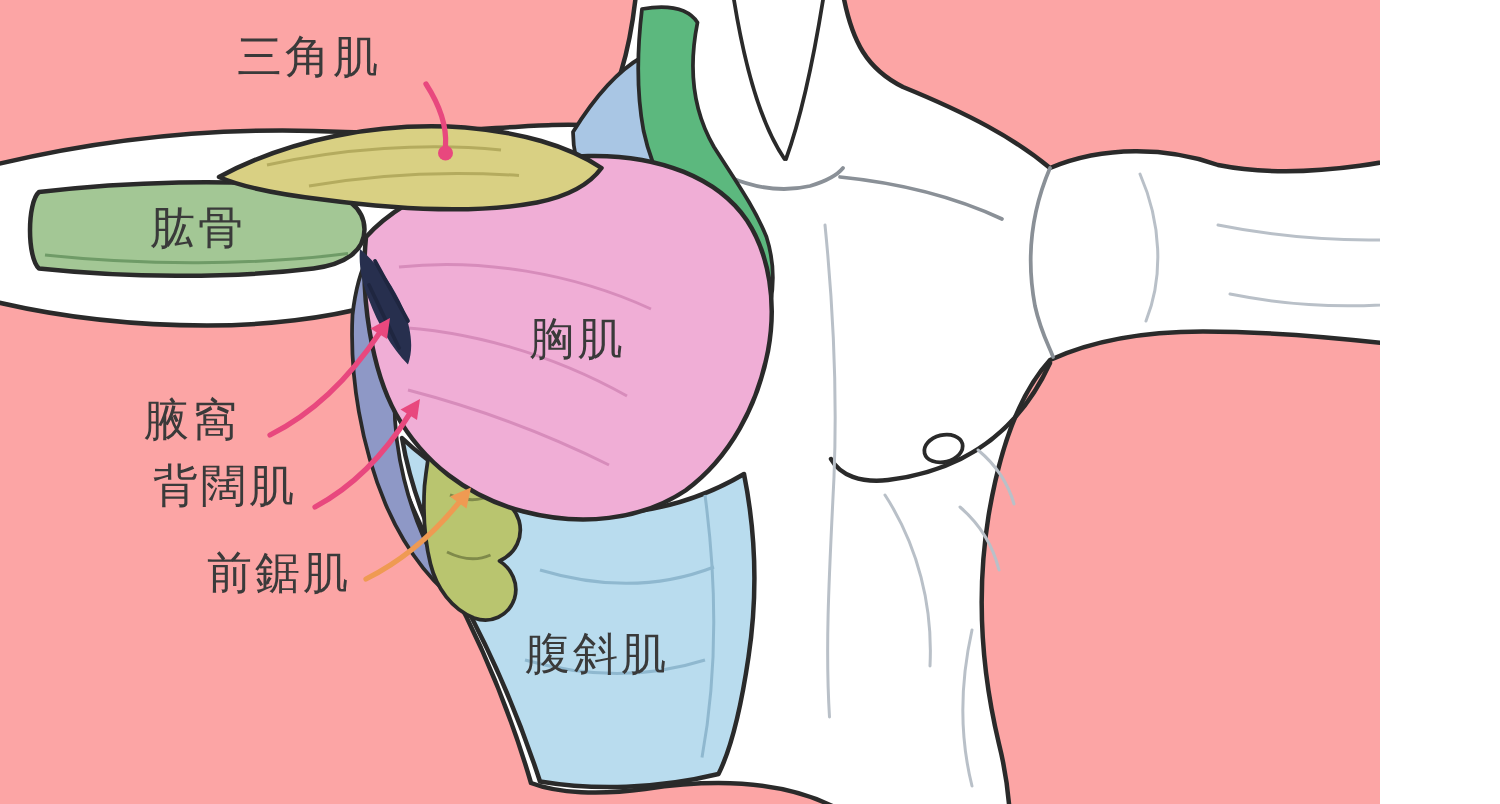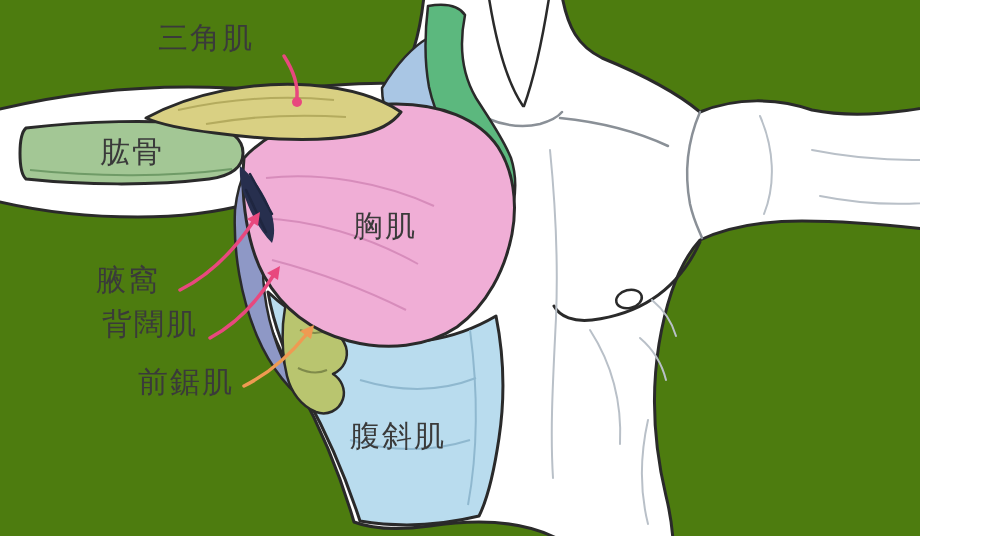--- a/index.html
+++ b/index.html
@@ -1,16 +1,16 @@
 <!DOCTYPE html>
 <html><head>
 <meta charset="utf-8">
 <style>
   html,body { margin:0; padding:0; background:#ffffff; }
-  .stage { position:relative; width:920px; height:536px; background:#4d7c0f; overflow:hidden;
+  .stage { position:relative; width:920px; height:536px; background:#fca5a5; overflow:hidden;
            font-family:"Liberation Sans", sans-serif; }
   svg { display:block; }
   .label { font-family:"Liberation Sans", sans-serif; font-size:30px; fill:#3a3a3a; letter-spacing:2px; }
   .contour { fill:none; stroke:#b9c0c8; stroke-width:2; stroke-linecap:round; }
   .contour-dark { fill:none; stroke:#8a9097; stroke-width:2.5; stroke-linecap:round; }
   .outline { stroke:#2a2a2a; stroke-width:3; stroke-linejoin:round; stroke-linecap:round; }
   .outline-thin { stroke:#2a2a2a; stroke-width:2.5; stroke-linejoin:round; stroke-linecap:round; }
   .pointer { fill:none; stroke-width:3.5; stroke-linecap:round; }
 </style>
 </head>

